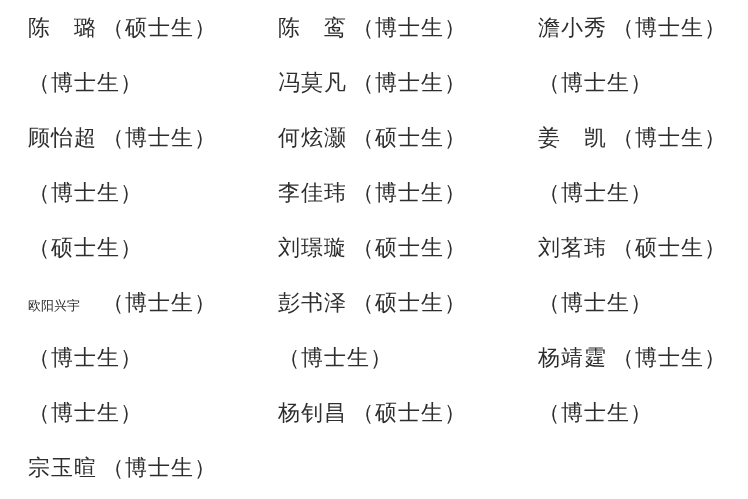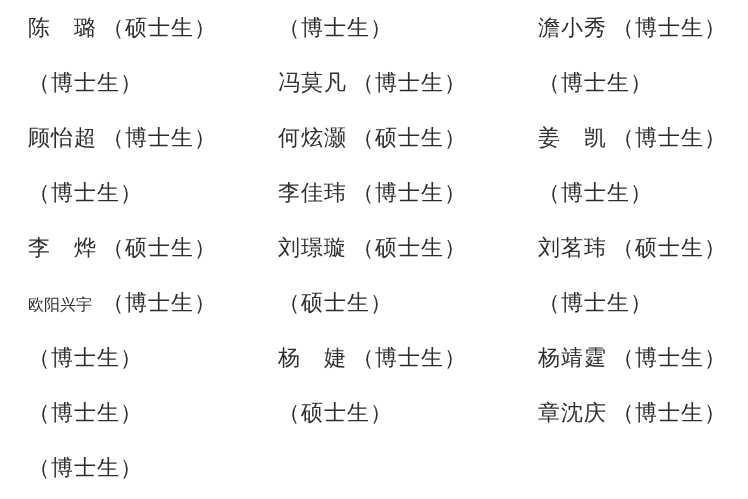--- a/index.html
+++ b/index.html
@@ -31,37 +31,38 @@
     font-size: 22px;
     letter-spacing: 1px;
     line-height: 1;
   }
   .sname {
     display: inline-block;
     width: 74px;
     overflow: visible;
   }
   .sname.compact {
-    font-size: 16px;
+    font-size: 13px;
     letter-spacing: 0;
   }
   .degree {
     display: inline-block;
   }
 </style>
 </head>
 <body>
 
 <div class="page">
   <div class="student-grid">
       <div class="cell">
     <span class="sname">陈　璐</span>
         <span class="degree">（硕士生）</span>
   </div>
       <div class="cell">
+    <span class="sname">陈　鸾</span>
         <span class="degree">（博士生）</span>
   </div>
       <div class="cell">
     <span class="sname">澹小秀</span>
         <span class="degree">（博士生）</span>
   </div>
       <div class="cell">
         <span class="degree">（博士生）</span>
   </div>
       <div class="cell">
@@ -87,59 +88,59 @@
         <span class="degree">（博士生）</span>
   </div>
       <div class="cell">
     <span class="sname">李佳玮</span>
         <span class="degree">（博士生）</span>
   </div>
       <div class="cell">
         <span class="degree">（博士生）</span>
   </div>
       <div class="cell">
-    <span class="sname">李　烨</span>
         <span class="degree">（硕士生）</span>
   </div>
       <div class="cell">
     <span class="sname">刘璟璇</span>
         <span class="degree">（硕士生）</span>
   </div>
       <div class="cell">
     <span class="sname">刘茗玮</span>
         <span class="degree">（硕士生）</span>
   </div>
       <div class="cell">
     <span class="sname compact">欧阳兴宇</span>
         <span class="degree">（博士生）</span>
   </div>
       <div class="cell">
+    <span class="sname">彭书泽</span>
         <span class="degree">（硕士生）</span>
   </div>
       <div class="cell">
         <span class="degree">（博士生）</span>
   </div>
       <div class="cell">
         <span class="degree">（博士生）</span>
   </div>
       <div class="cell">
-    <span class="sname">杨　婕</span>
         <span class="degree">（博士生）</span>
   </div>
       <div class="cell">
     <span class="sname">杨靖霆</span>
         <span class="degree">（博士生）</span>
   </div>
       <div class="cell">
         <span class="degree">（博士生）</span>
   </div>
       <div class="cell">
+    <span class="sname">杨钊昌</span>
         <span class="degree">（硕士生）</span>
   </div>
       <div class="cell">
-    <span class="sname">章沈庆</span>
         <span class="degree">（博士生）</span>
   </div>
       <div class="cell">
+    <span class="sname">宗玉暄</span>
         <span class="degree">（博士生）</span>
   </div>
     </div>
 </div>
 
 </body></html>

